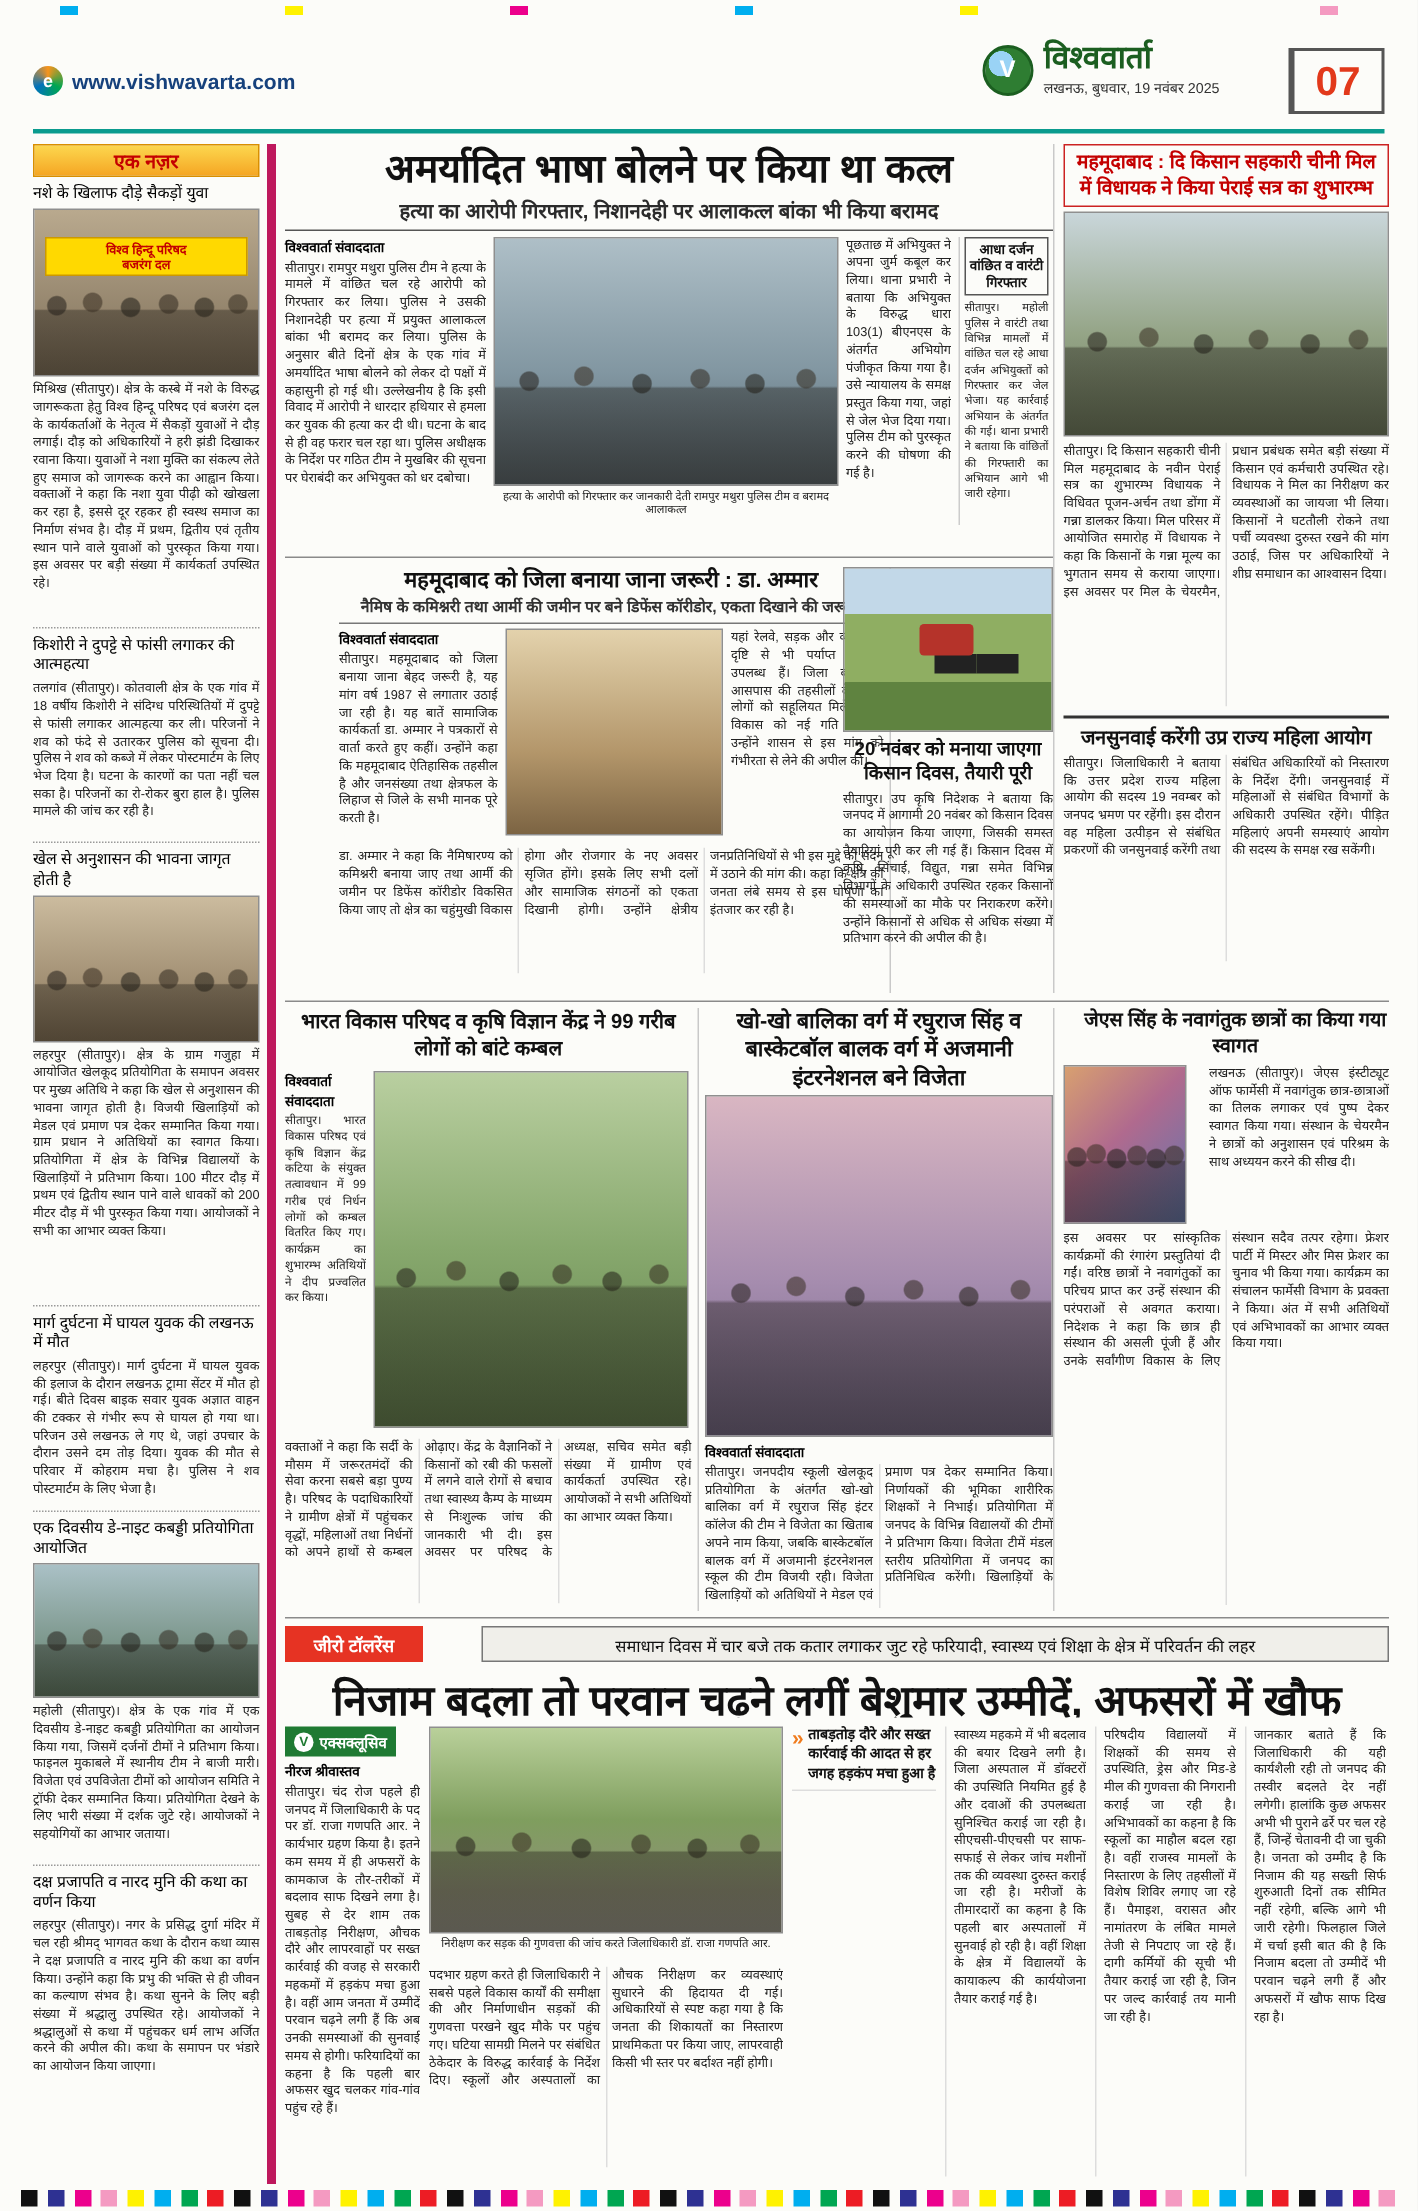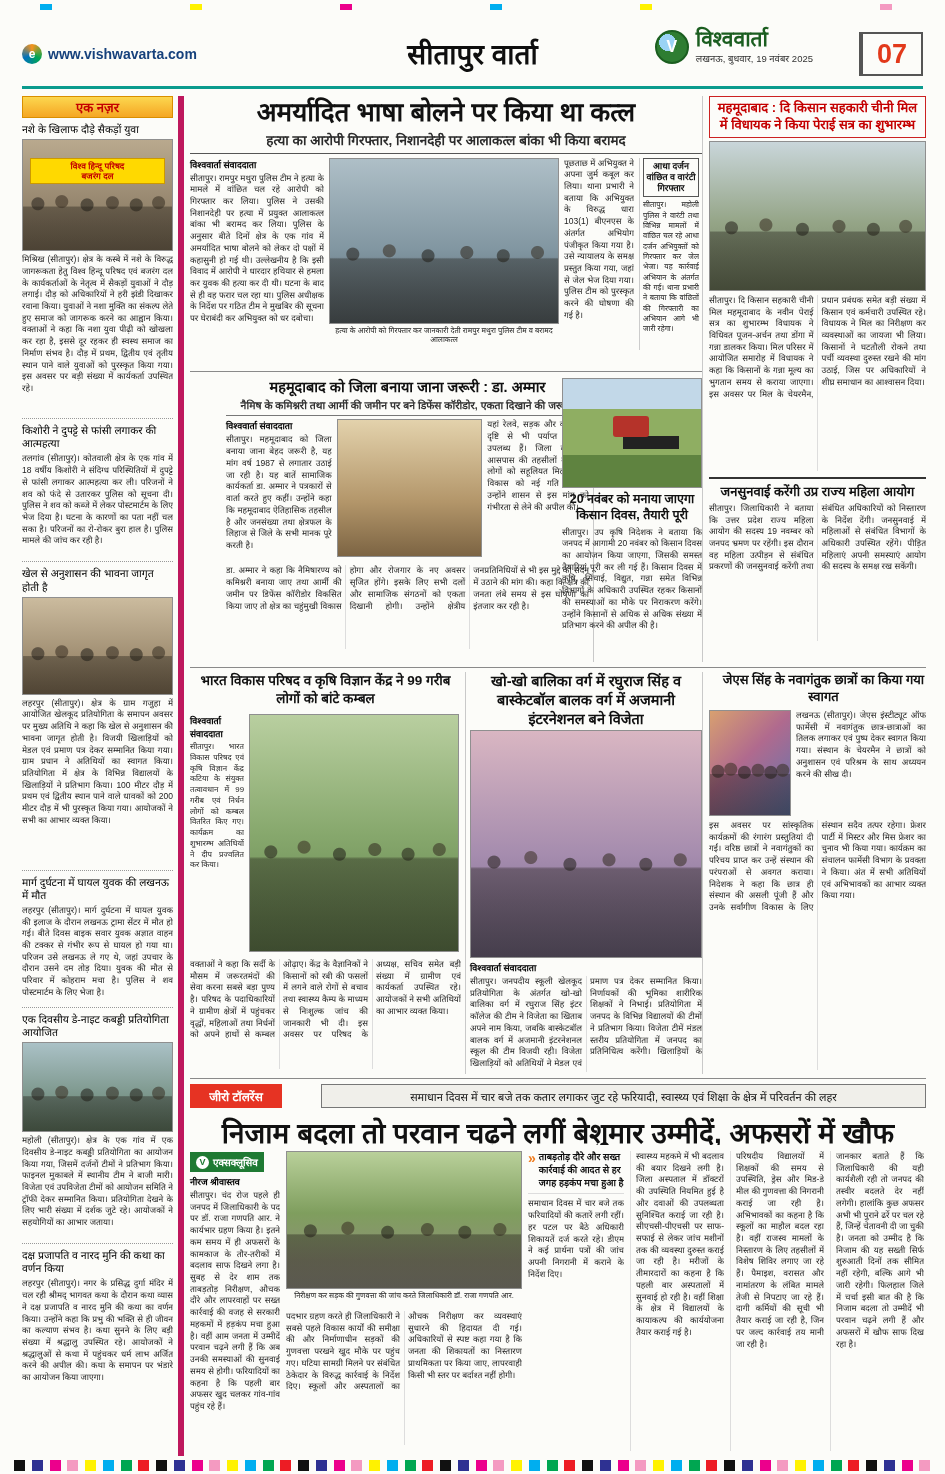--- a/index.html
+++ b/index.html
@@ -93,21 +93,21 @@
   
   .hdiv1 { position:absolute; left:190px; top:667px; width:736px; height:1px; background:#8a8a8a; }
   .kambal { position:absolute; left:190px; top:672px; width:276px; height:402px; border-right:1px solid #c9c9c9; padding-right:4px; }
   .kambal-headline { font-size:13.5px; font-weight:bold; line-height:1.35; text-align:center; height:40px; overflow:hidden; }
   .k-row { display:flex; gap:5px; height:240px; margin-top:2px; }
   .k-left { width:54px; } .k-left .body { font-size:7.8px; }
   .khokho { position:absolute; left:470px; top:672px; width:232px; height:402px; }
   .khokho-headline { font-size:14.5px; font-weight:bold; line-height:1.3; text-align:center; height:58px; overflow:hidden; }
   .jssingh { position:absolute; left:702px; top:672px; width:224px; height:402px; border-left:1px solid #c9c9c9; padding-left:6px; }
   .js-headline { font-size:13px; font-weight:bold; line-height:1.3; text-align:center; height:36px; overflow:hidden;margin-left:12px; }
-  .j-row { display:flex; gap:5px; height:106px; margin:2px 0 4px; }
+  .j-row { display:flex; gap:15px; height:106px; margin:2px 0 4px; }
 
   
   .hdiv2 { position:absolute; left:190px; top:1078px; width:736px; height:1px; background:#8a8a8a; }
   .zt { position:absolute; left:190px; top:1084px; width:736px; height:374px; }
   .zt-strip { display:flex; gap:4px; height:24px; }
   .zt-label { width:92px; background:#e63323; color:#fff; font-size:12px; font-weight:bold; display:flex; align-items:center; justify-content:center; }
   .zt-stripline { flex:1; background:#f0efea; border:1px solid #777; font-size:11px; font-weight:normal; display:flex; align-items:center; justify-content:center; padding:0 4px; overflow:hidden; white-space:nowrap;margin-left:35px; }
   .zt-headline { margin-top:5px; font-size:28px; font-weight:bold; text-align:center; height:32px; overflow:hidden; }
   .zt-row { display:flex; gap:6px; margin-top:6px; height:300px; }
   .zt-c1 { width:90px; } .zt-photo { width:236px; } .zt-pq { width:96px; }
@@ -130,21 +130,20 @@
     <span style="left:490px;background:#00aeef"></span>
     <span style="left:640px;background:#fff200"></span>
     <span style="left:880px;background:#f49ac1"></span>
   </div>
 
   <div class="masthead">
     <div class="site-group">
       <div class="site-logo">e</div>
       <span class="site-url">www.vishwavarta.com</span>
     </div>
-    <div class="page-title">सीतापुर वार्ता</div>
     <div class="brand-group">
       <div class="brand-logo">V</div>
       <div>
         <div class="brand-name">विश्ववार्ता</div>
         <div class="dateline">लखनऊ, बुधवार, 19 नवंबर 2025</div>
       </div>
     </div>
     <div class="page-number-box">07</div>
   </div>
   <div class="masthead-rule"></div>
@@ -295,21 +294,20 @@
       <div class="zt-photo">
         <div class="photo photo-road ppl" style="height:138px"></div>
         <div class="caption" style="height:20px;margin-top:2px">निरीक्षण कर सड़क की गुणवत्ता की जांच करते जिलाधिकारी डॉ. राजा गणपति आर.</div>
         <div class="body cols2" style="height:134px">पदभार ग्रहण करते ही जिलाधिकारी ने सबसे पहले विकास कार्यों की समीक्षा की और निर्माणाधीन सड़कों की गुणवत्ता परखने खुद मौके पर पहुंच गए। घटिया सामग्री मिलने पर संबंधित ठेकेदार के विरुद्ध कार्रवाई के निर्देश दिए। स्कूलों और अस्पतालों का औचक निरीक्षण कर व्यवस्थाएं सुधारने की हिदायत दी गई। अधिकारियों से स्पष्ट कहा गया है कि जनता की शिकायतों का निस्तारण प्राथमिकता पर किया जाए, लापरवाही किसी भी स्तर पर बर्दाश्त नहीं होगी।</div>
       </div>
       <div class="zt-pq">
         <div class="pq">
           <span class="pq-mark">»</span>
           <span class="pq-text">ताबड़तोड़ दौरे और सख्त कार्रवाई की आदत से हर जगह हड़कंप मचा हुआ है</span>
         </div>
-        <div class="body" style="height:192px">समाधान दिवस में चार बजे तक फरियादियों की कतारें लगी रहीं। हर पटल पर बैठे अधिकारी शिकायतें दर्ज करते रहे। डीएम ने कई प्रार्थना पत्रों की जांच अपनी निगरानी में कराने के निर्देश दिए।</div>
       </div>
       <div class="zt-c3">
           <div class="body" style="height:298px">स्वास्थ्य महकमे में भी बदलाव की बयार दिखने लगी है। जिला अस्पताल में डॉक्टरों की उपस्थिति नियमित हुई है और दवाओं की उपलब्धता सुनिश्चित कराई जा रही है। सीएचसी-पीएचसी पर साफ-सफाई से लेकर जांच मशीनों तक की व्यवस्था दुरुस्त कराई जा रही है। मरीजों के तीमारदारों का कहना है कि पहली बार अस्पतालों में सुनवाई हो रही है। वहीं शिक्षा के क्षेत्र में विद्यालयों के कायाकल्प की कार्ययोजना तैयार कराई गई है।</div>
         </div>
       <div class="zt-c4">
           <div class="body" style="height:298px">परिषदीय विद्यालयों में शिक्षकों की समय से उपस्थिति, ड्रेस और मिड-डे मील की गुणवत्ता की निगरानी कराई जा रही है। अभिभावकों का कहना है कि स्कूलों का माहौल बदल रहा है। वहीं राजस्व मामलों के निस्तारण के लिए तहसीलों में विशेष शिविर लगाए जा रहे हैं। पैमाइश, वरासत और नामांतरण के लंबित मामले तेजी से निपटाए जा रहे हैं। दागी कर्मियों की सूची भी तैयार कराई जा रही है, जिन पर जल्द कार्रवाई तय मानी जा रही है।</div>
         </div>
       <div class="zt-c5">
           <div class="body" style="height:298px">जानकार बताते हैं कि जिलाधिकारी की यही कार्यशैली रही तो जनपद की तस्वीर बदलते देर नहीं लगेगी। हालांकि कुछ अफसर अभी भी पुराने ढर्रे पर चल रहे हैं, जिन्हें चेतावनी दी जा चुकी है। जनता को उम्मीद है कि निजाम की यह सख्ती सिर्फ शुरुआती दिनों तक सीमित नहीं रहेगी, बल्कि आगे भी जारी रहेगी। फिलहाल जिले में चर्चा इसी बात की है कि निजाम बदला तो उम्मीदें भी परवान चढ़ने लगी हैं और अफसरों में खौफ साफ दिख रहा है।</div>
         </div>

